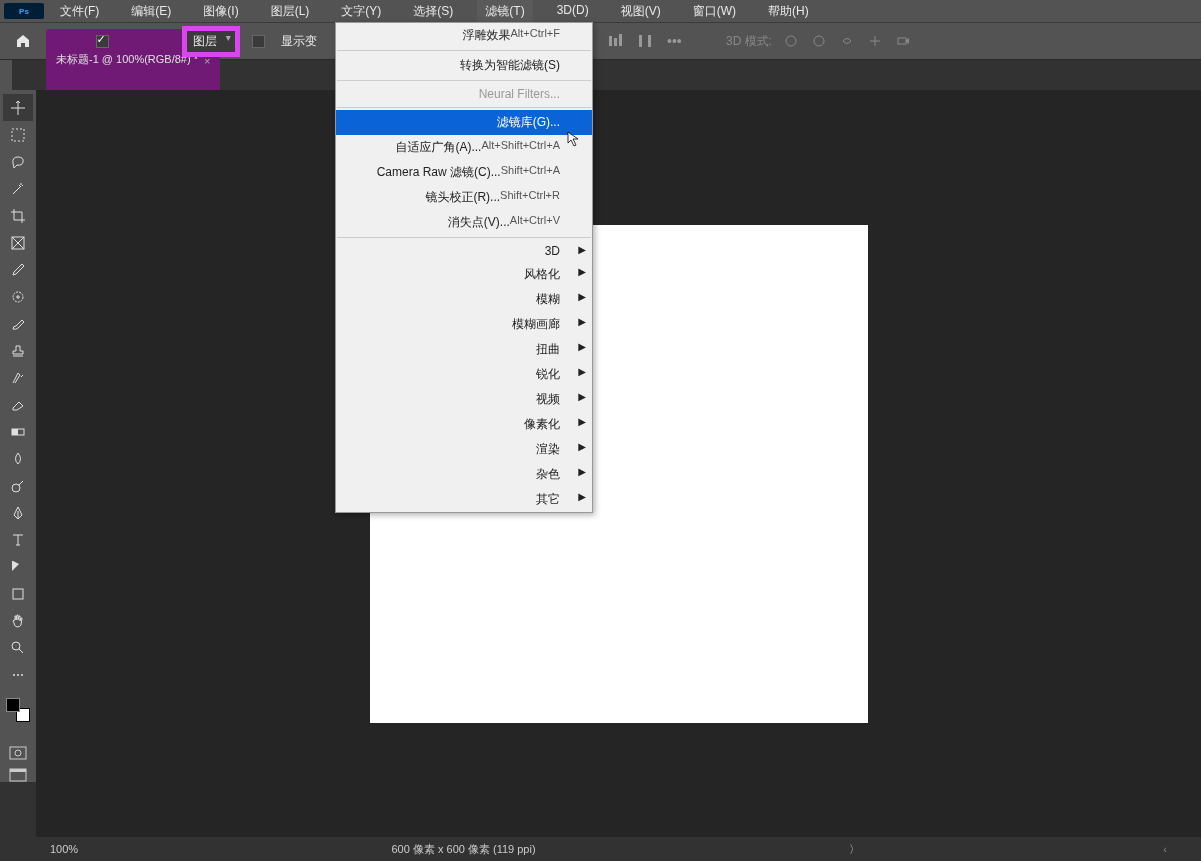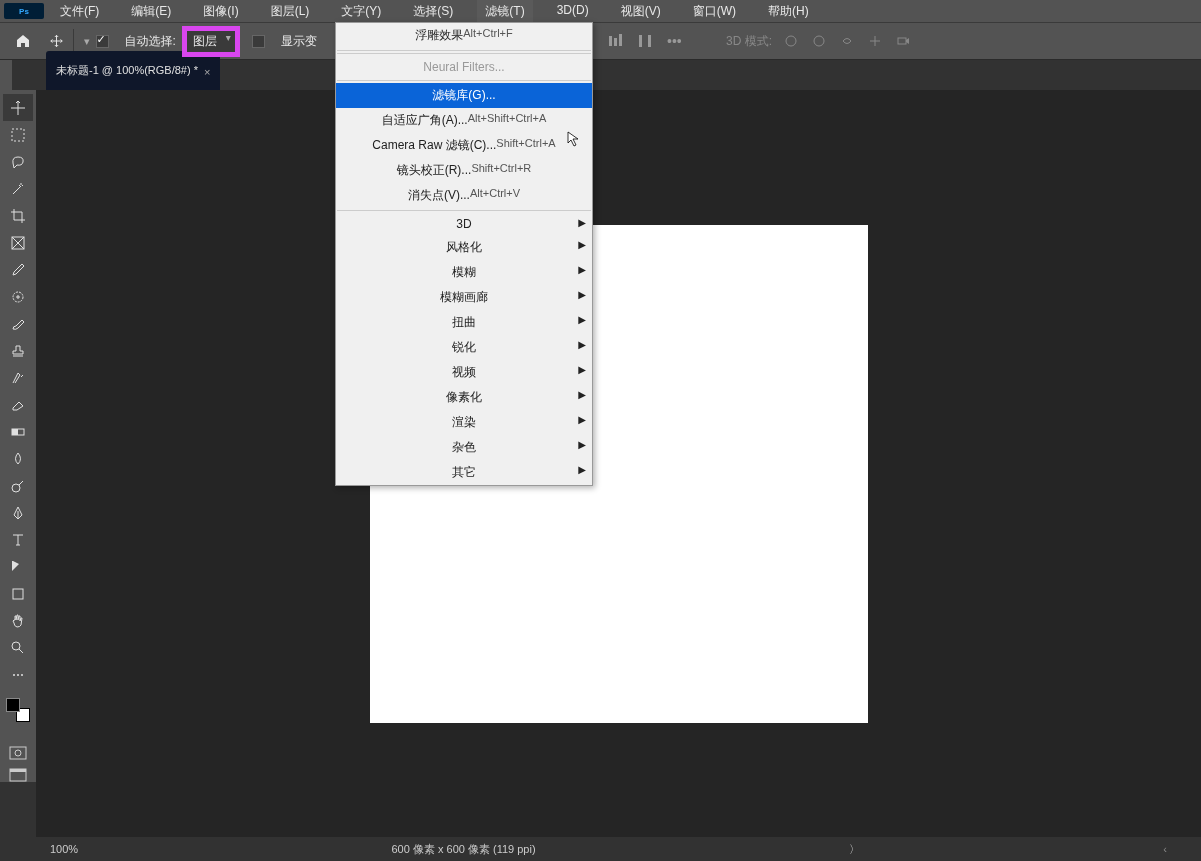--- a/index.html
+++ b/index.html
@@ -12,33 +12,33 @@
 .home-btn { width: 30px; height: 26px; display: flex; align-items: center; justify-content: center; margin-right: 12px; }
 .tool-indicator { width: 24px; height: 24px; display: flex; align-items: center; justify-content: center; color: #e8e8e8; border-right: 1px solid #3a3a3a; padding-right: 10px; margin-right: 10px; }
 .checkbox-wrap { display: flex; align-items: center; color: #e8e8e8; font-size: 12px; margin-right: 6px; gap: 12px; }
 .checkbox { width: 13px; height: 13px; background: #3a3a3a; border: 1px solid #666; margin-right: 4px; position: relative; }
 .checkbox.checked::after { content: "✓"; position: absolute; top: -3px; left: 0; color: #fff; font-size: 11px; }
 .dropdown { background: #3a3a3a; border: 5px solid #d946ef; color: #e8e8e8; font-size: 12px; padding: 2px 18px 2px 6px; position: relative; margin-right: 12px; }
 .dropdown::after { content: "▾"; position: absolute; right: 4px; top: 1px; font-size: 10px; color: #aaa; }
 .opt-icons { display: flex; gap: 14px; margin-left: 12px; }
 .mode-3d { color: #888; font-size: 12px; margin-left: 20px; margin-right: 10px; }
 .tabs { background: #323232; height: 30px; display: flex; align-items: flex-end; padding-left: 46px; }
-.tab { background: #0f172a; color: #e0e0e0; font-size: 11px; padding: 12px 10px; border-top-left-radius: 3px; border-top-right-radius: 3px; display: flex; align-items: flex-end; gap: 6px; }
+.tab { background: #701a75; color: #e0e0e0; font-size: 11px; padding: 23px 10px; border-top-left-radius: 3px; border-top-right-radius: 3px; display: flex; align-items: flex-end; gap: 6px; }
 .tab-close { color: #aaa; font-size: 11px; }
 .toolbar { position: absolute; left: 0; top: 90px; width: 36px; background: #535353; display: flex; flex-direction: column; align-items: center; padding-top: 4px; }
 .narrow-strip { position: absolute; left: 0; top: 60px; width: 12px; height: 30px; background: #535353; }
 .tool { width: 30px; height: 27px; display: flex; align-items: center; justify-content: center; color: #e0e0e0; font-size: 15px; position: relative; }
 .tool.active { background: #3a3a3a; }
 .canvas-area { position: absolute; left: 36px; top: 90px; right: 0; bottom: 24px; background: #252525; display: flex; align-items: center; justify-content: center; }
 .canvas { width: 498px; height: 498px; background: #fff; position: relative; top: 10px; }
 .watermark { position: absolute; color: rgba(200,200,200,0.15); font-size: 72px; font-family: Georgia, serif; font-style: italic; }
 .statusbar { position: absolute; bottom: 0; left: 36px; right: 0; height: 24px; background: #323232; color: #ccc; font-size: 11px; display: flex; align-items: center; padding: 0 14px; justify-content: space-between; }
 .statusbar span { margin-right: 20px; }
 .dropdown-menu { position: absolute; left: 335px; top: 22px; width: 258px; background: #f0f0f0; border: 1px solid #999; box-shadow: 2px 2px 6px rgba(0,0,0,0.3); font-size: 12px; color: #222; z-index: 100; }
-.menu-row { display: flex; justify-content: center; padding: 4px 18px; cursor: default; position: relative; }
+.menu-row { display: flex; justify-content: flex-end; padding: 4px 32px; cursor: default; position: relative; }
 .menu-row.highlighted { background: #0a64d8; color: #fff; }
 .menu-row.disabled { color: #999; }
 .menu-sep { height: 1px; background: #ccc; margin: 2px 1px; }
 .submenu-arrow { position: absolute; right: 6px; top: 4px; font-size: 10px; }
 .shortcut { color: #555; font-size: 11px; }
 .cursor { position: absolute; left: 567px; top: 131px; z-index: 200; pointer-events: none; }
 .swatches { margin-top: 10px; position: relative; width: 24px; height: 24px; }
 .sw-back { position: absolute; right: 0; bottom: 0; width: 14px; height: 14px; background: #fff; border: 1px solid #000; }
 .sw-front { position: absolute; left: 0; top: 0; width: 14px; height: 14px; background: #000; border: 1px solid #888; }
 .footer-icons { display: flex; flex-direction: column; gap: 8px; margin-top: 24px; align-items: center; }
@@ -265,20 +265,23 @@
     <div class="watermark" style="left:130px;top:180px;">G</div>
   </div>
 </div>
 
 <div class="dropdown-menu" id="filter-menu">
     <div class="menu-row">
       <span>浮雕效果</span>
       <span class="shortcut">Alt+Ctrl+F</span>
     </div>
     <div class="menu-sep"></div>
+    <div class="menu-row">
+      <span>转换为智能滤镜(S)</span>
+    </div>
     <div class="menu-sep"></div>
     <div class="menu-row disabled">
       <span>Neural Filters...</span>
     </div>
     <div class="menu-sep"></div>
     <div class="menu-row highlighted">
       <span>滤镜库(G)...</span>
     </div>
     <div class="menu-row">
       <span>自适应广角(A)...</span>

